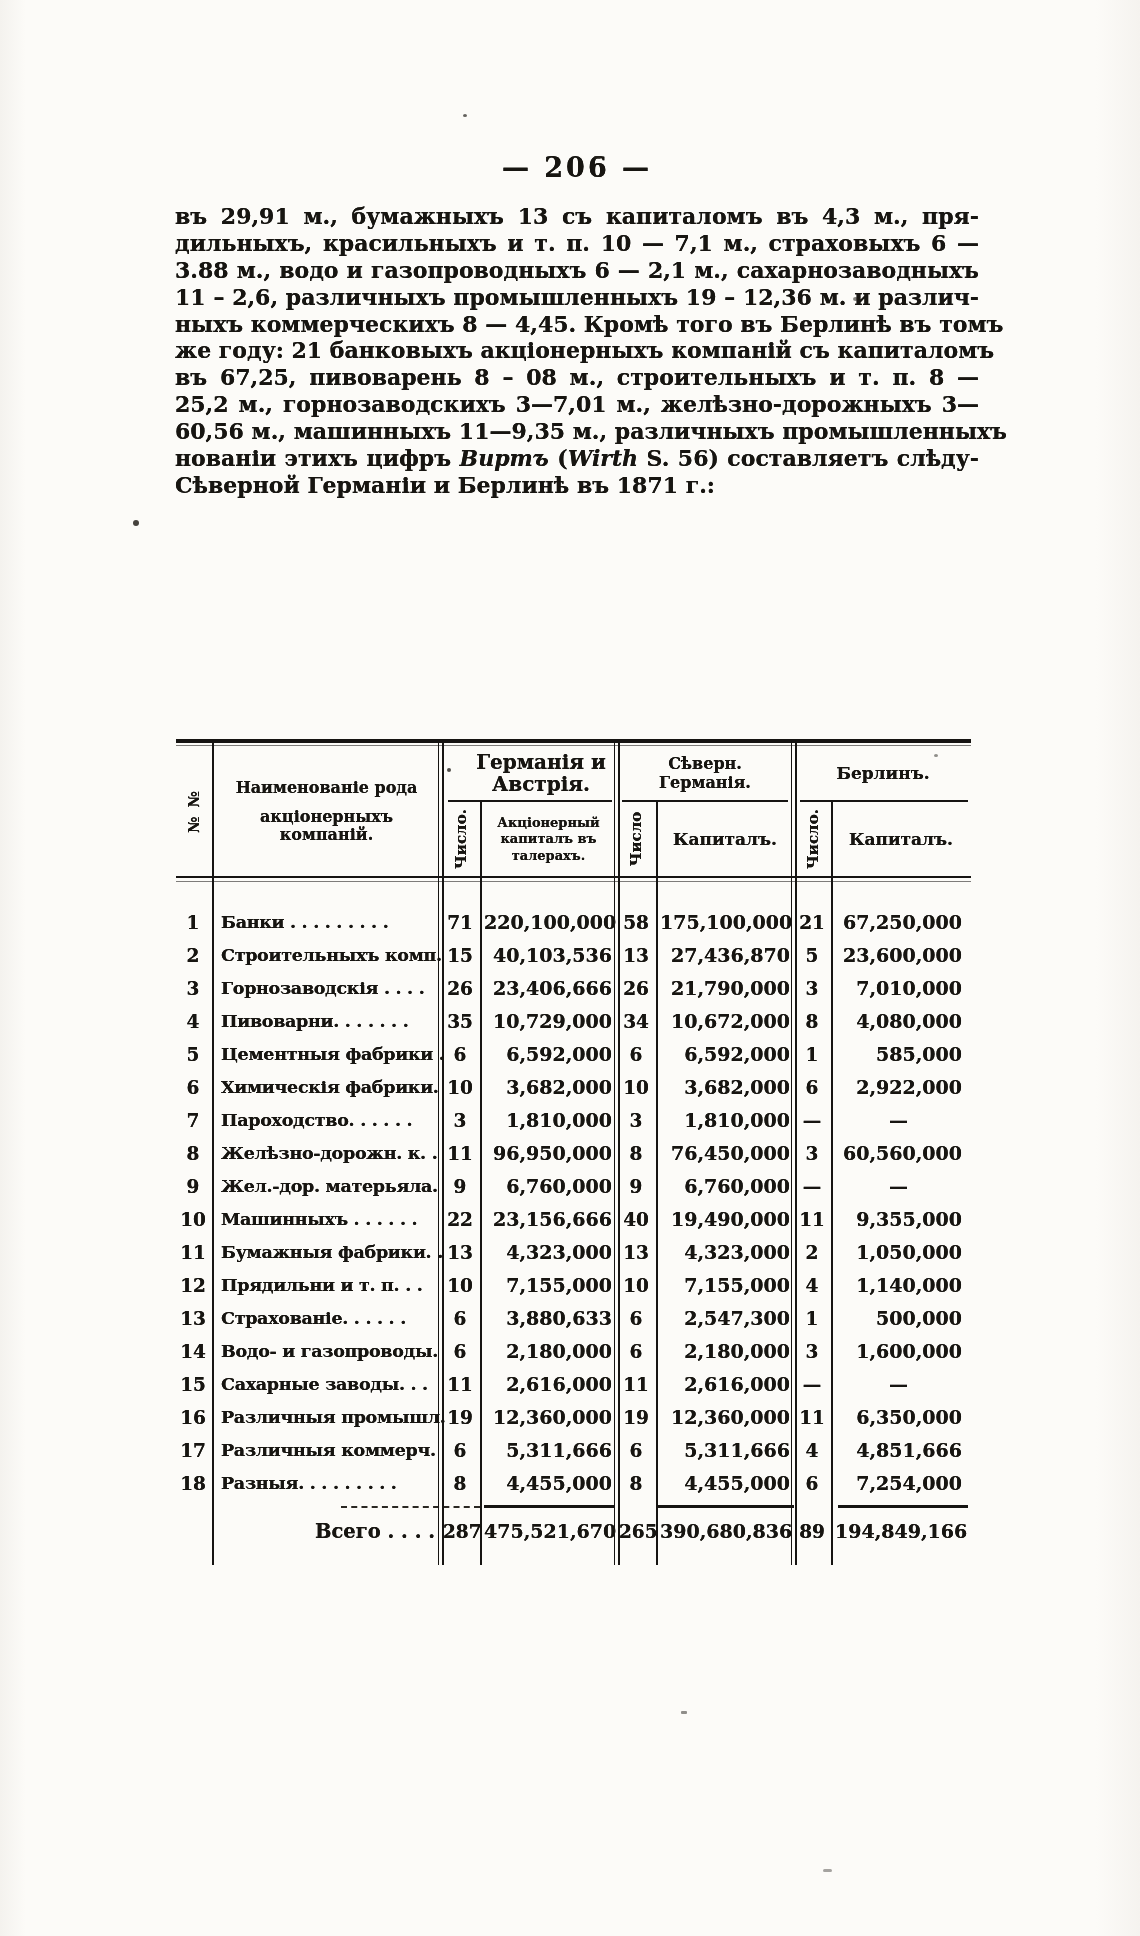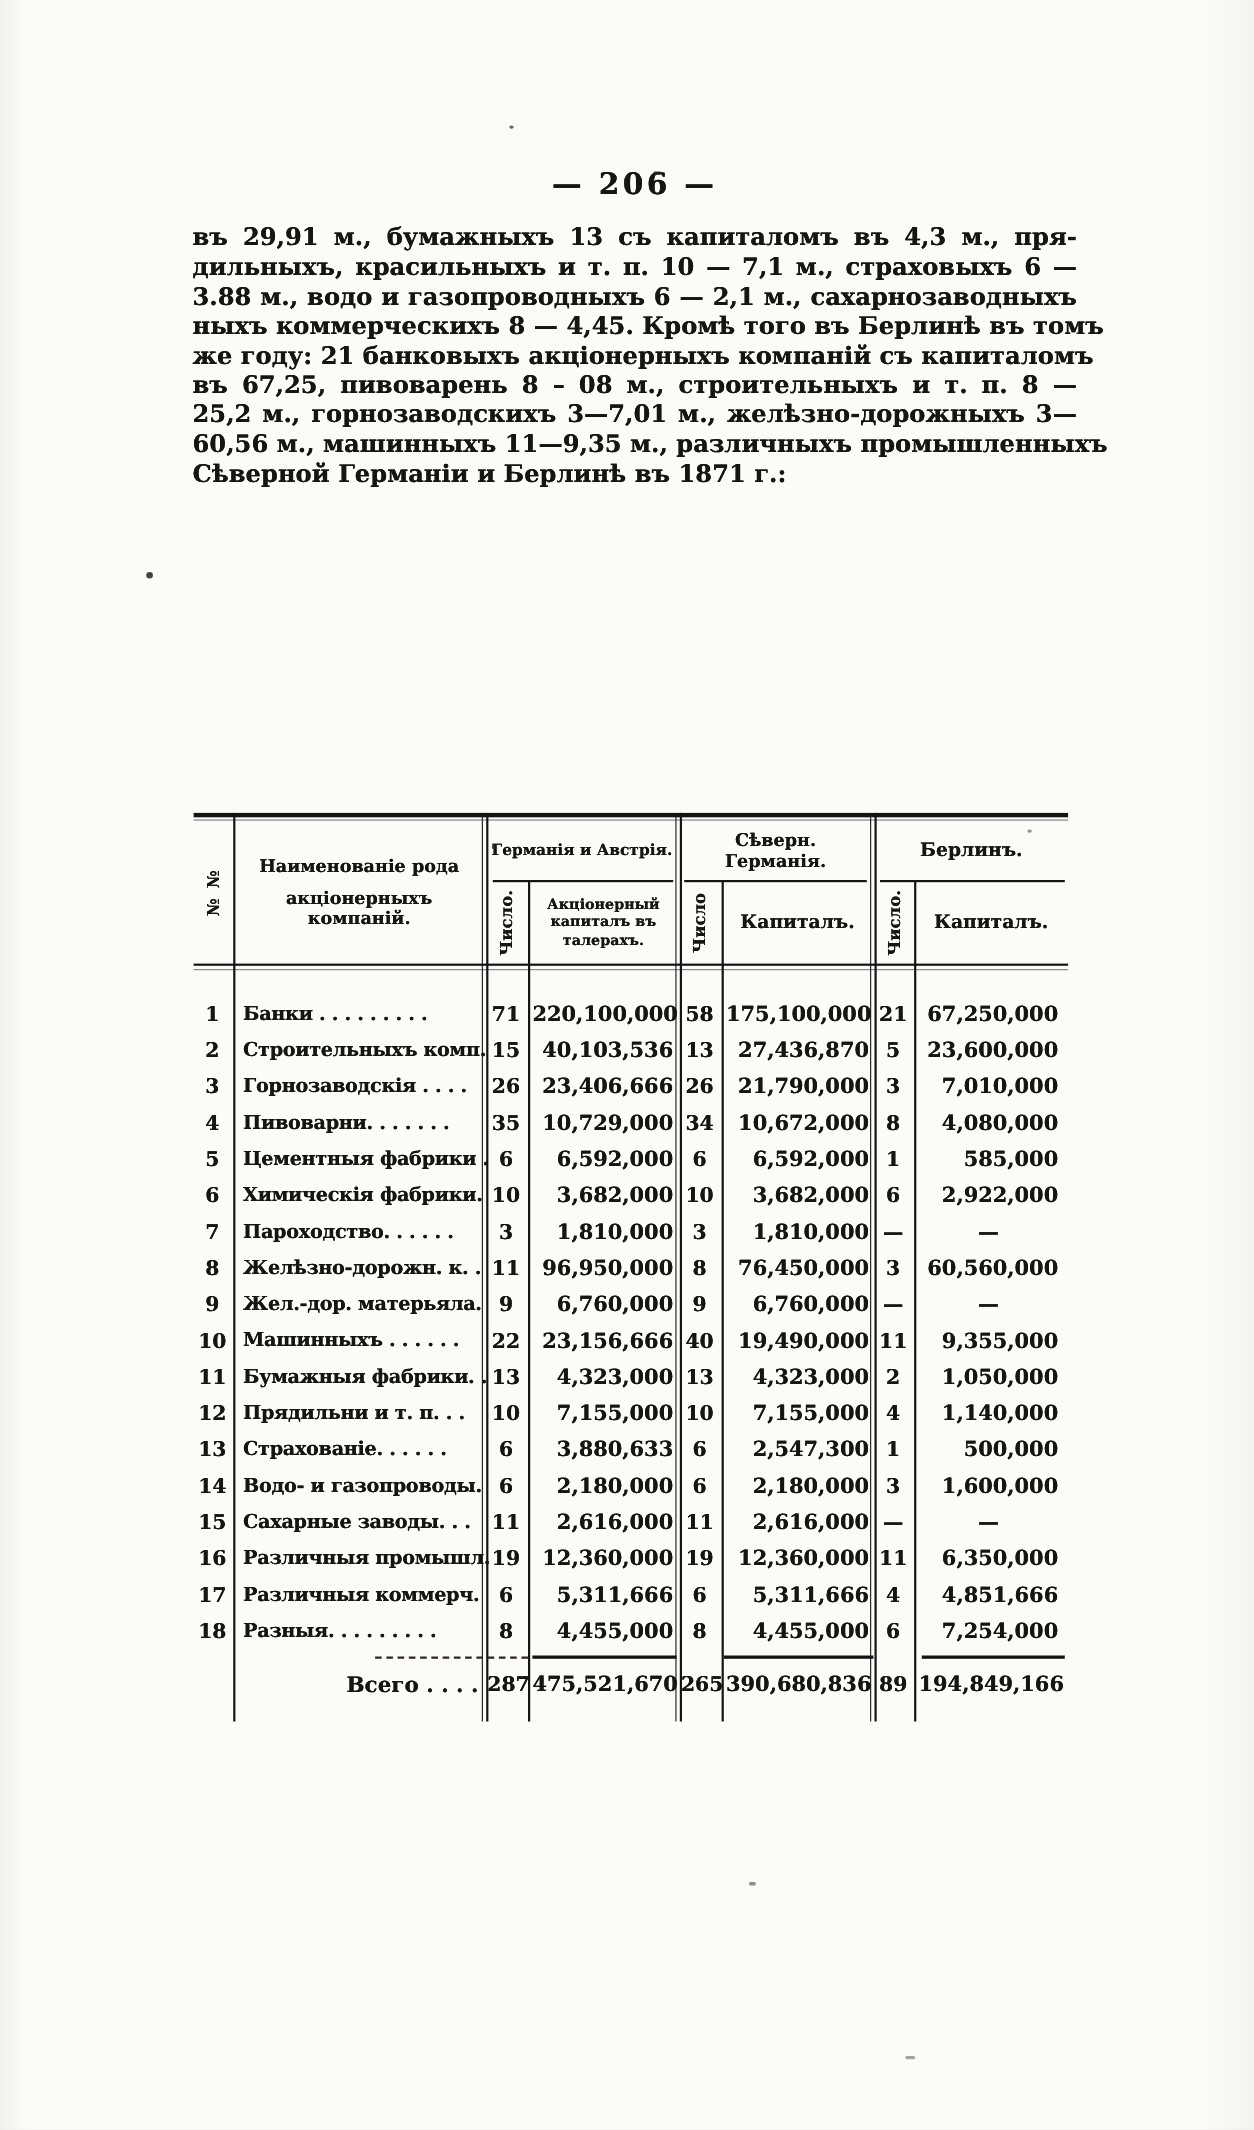--- a/index.html
+++ b/index.html
@@ -62,25 +62,27 @@
 <body>
 
 <div class="page ink">
 
   <div class="pagenum">— 206 —</div>
 
   <div class="paragraph" id="paragraph">
       <div class="para-line"><span>въ 29,91 м., бумажныхъ 13 съ капиталомъ въ 4,3 м., пря-</span></div>
       <div class="para-line"><span>дильныхъ, красильныхъ и т. п. 10 — 7,1 м., страховыхъ 6 —</span></div>
       <div class="para-line"><span>3.88 м., водо и газопроводныхъ 6 — 2,1 м., сахарнозаводныхъ</span></div>
+      <div class="para-line"><span>11 – 2,6, различныхъ промышленныхъ 19 – 12,36 м. и различ-</span></div>
       <div class="para-line"><span>ныхъ коммерческихъ 8 — 4,45. Кромѣ того въ Берлинѣ въ томъ</span></div>
       <div class="para-line"><span>же году: 21 банковыхъ акціонерныхъ компаній съ капиталомъ</span></div>
       <div class="para-line"><span>въ 67,25, пивоварень 8 – 08 м., строительныхъ и т. п. 8 —</span></div>
       <div class="para-line"><span>25,2 м., горнозаводскихъ 3—7,01 м., желѣзно-дорожныхъ 3—</span></div>
       <div class="para-line"><span>60,56 м., машинныхъ 11—9,35 м., различныхъ промышленныхъ</span></div>
+      <div class="para-line"><span>нованіи этихъ цифръ </span><i>Виртъ</i><span> (</span><i>Wirth</i><span> S. 56) составляетъ слѣду-</span></div>
       <div class="para-line last"><span>Сѣверной Германіи и Берлинѣ въ 1871 г.:</span></div>
     </div>
 
   <div>
 
     <div class="hr" style="left:176px;top:739px;width:795px;height:3.5px;"></div>
     <div class="hr soft" style="left:176px;top:745px;width:795px;height:1px;"></div>
     <div class="hr" style="left:448px;top:800px;width:164px;height:2px;"></div>
     <div class="hr" style="left:622px;top:800px;width:166px;height:2px;"></div>
     <div class="hr" style="left:800px;top:800px;width:168px;height:2px;"></div>
@@ -103,21 +105,21 @@
     <div class="vr" style="left:795px;top:739px;width:1.5px;height:826px;"></div>
     <div class="vr" style="left:831px;top:801px;width:1.5px;height:764px;"></div>
 
     <div class="th" style="left:176px;top:746px;width:36px;height:130px;">
       <span class="vert" style="font-size:15px;letter-spacing:2px;">№ №</span>
     </div>
     <div class="th" style="left:214px;top:746px;width:225px;height:130px;flex-direction:column;gap:11px;font-size:16px;line-height:18px;">
       <span>Наименованіе рода</span>
       <span>акціонерныхъ компаній.</span>
     </div>
-    <div class="th" style="left:444px;top:747px;width:170px;height:51px;font-size:14px;line-height:22px;">
+    <div class="th" style="left:456px;top:747px;width:170px;height:51px;font-size:20px;line-height:22px;">
       <span>Германія и Австрія.</span>
     </div>
     <div class="th" style="left:620px;top:747px;width:170px;height:51px;font-size:16px;justify-content:center;">
       <span>Сѣверн. Германія.</span>
     </div>
     <div class="th" style="left:797px;top:747px;width:172px;height:51px;font-size:17px;">
       <span>Берлинъ.</span>
     </div>
     <div class="th" style="left:441px;top:801px;width:39px;height:75px;">
       <span class="vert" style="font-size:15px;">Число.</span>

